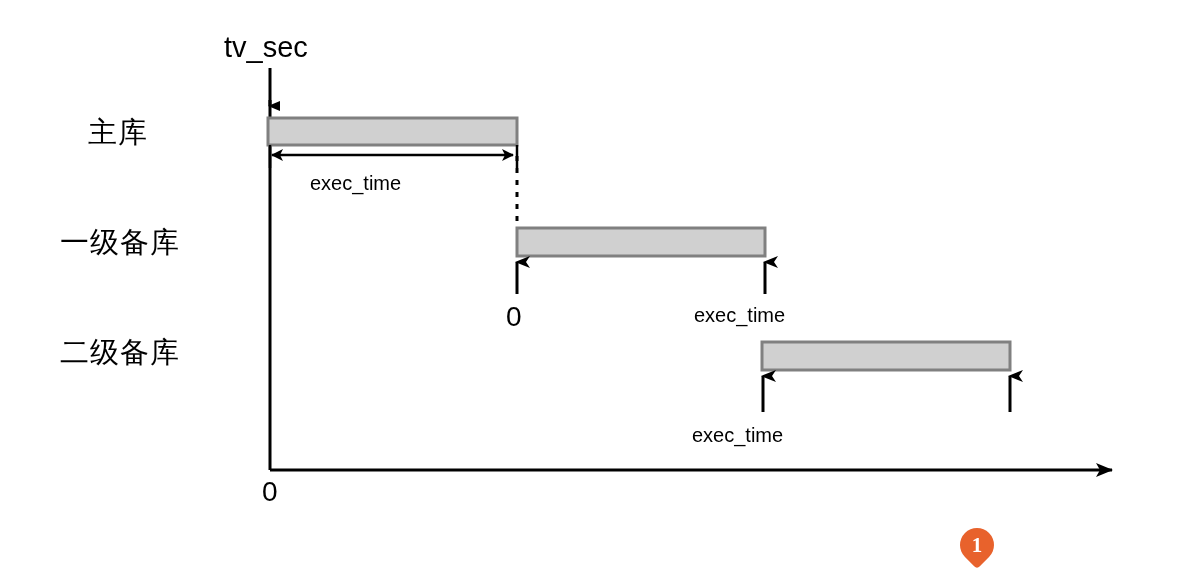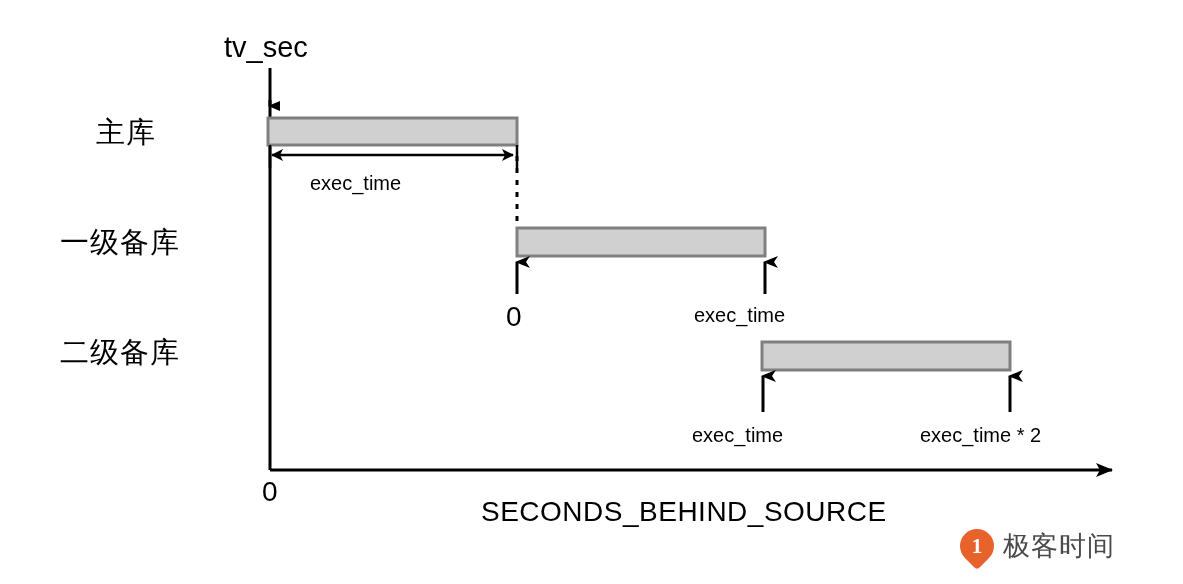--- a/index.html
+++ b/index.html
@@ -130,36 +130,33 @@
     <line x1="517" y1="294" x2="517" y2="262" stroke="#000000" stroke-width="3" marker-end="url(#arrow-up)"></line>
     <line x1="765" y1="294" x2="765" y2="262" stroke="#000000" stroke-width="3" marker-end="url(#arrow-up)"></line>
 
     <rect x="762" y="342" width="248" height="28" fill="#d0d0d0" stroke="#808080" stroke-width="3"></rect>
     <line x1="763" y1="412" x2="763" y2="376" stroke="#000000" stroke-width="3" marker-end="url(#arrow-up)"></line>
     <line x1="1010" y1="412" x2="1010" y2="376" stroke="#000000" stroke-width="3" marker-end="url(#arrow-up)"></line>
   </svg>
 
   <div class="txt tvsec-label" style="left:224px; top:33px;">tv_sec</div>
 
-  <div class="txt row-label" style="left:96px; top:118px;">主库</div>
+  <div class="txt row-label" style="left:88px; top:118px;">主库</div>
   <div class="txt row-label" style="left:60px; top:338px;">二级备库</div>
   <div class="txt row-label" style="left:60px; top:228px;">一级备库</div>
 
   <div class="txt mono-label" style="left:310px; top:173px;">exec_time</div>
 
   <div class="txt zero-label" style="left:506px; top:303px;">0</div>
   <div class="txt mono-label" style="left:694px; top:305px;">exec_time</div>
 
   <div class="txt mono-label" style="left:692px; top:425px;">exec_time</div>
-  <div class="txt mono-label" style="left:920px; top:425px;">exec_time * 2</div>
 
   <div class="txt zero-label" style="left:262px; top:478px;">0</div>
-  <div class="txt axis-title" style="left:481px; top:498px;">SECONDS_BEHIND_SOURCE</div>
 
   <div id="watermark">
     <div id="wm-logo">
       <div class="drop"></div>
       <div class="glyph">1</div>
     </div>
-    <div id="wm-text">极客时间</div>
   </div>
 
 </div>
 
 </body></html>

